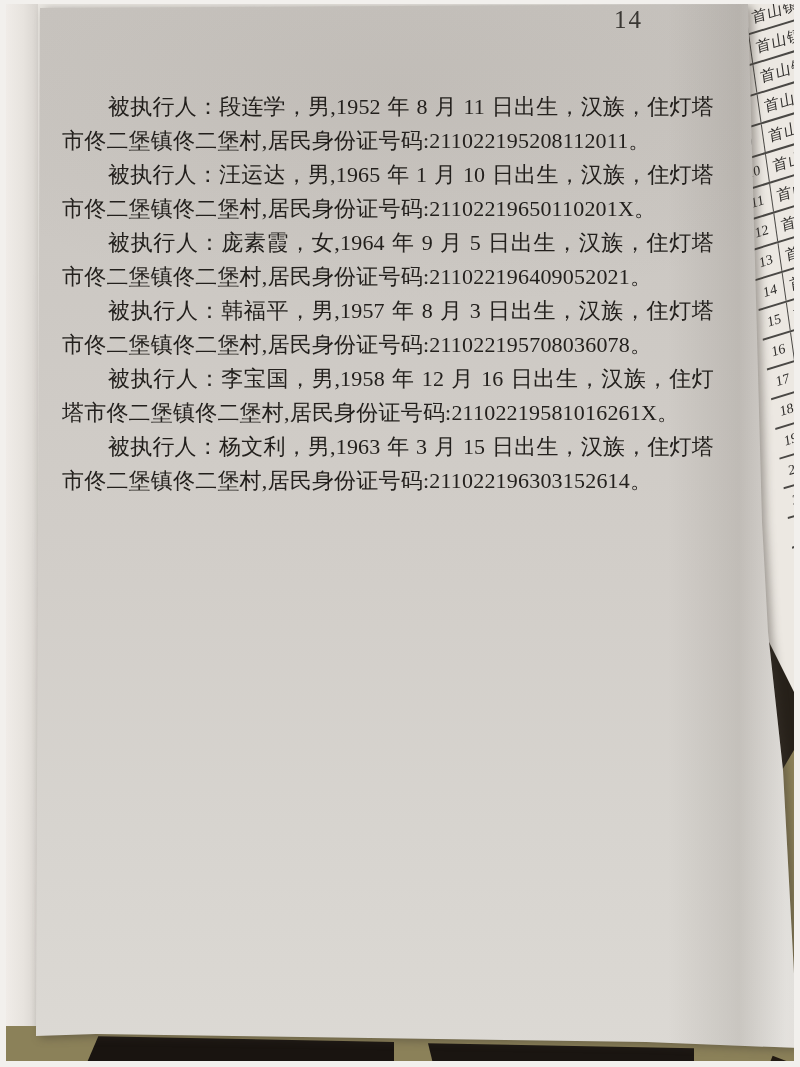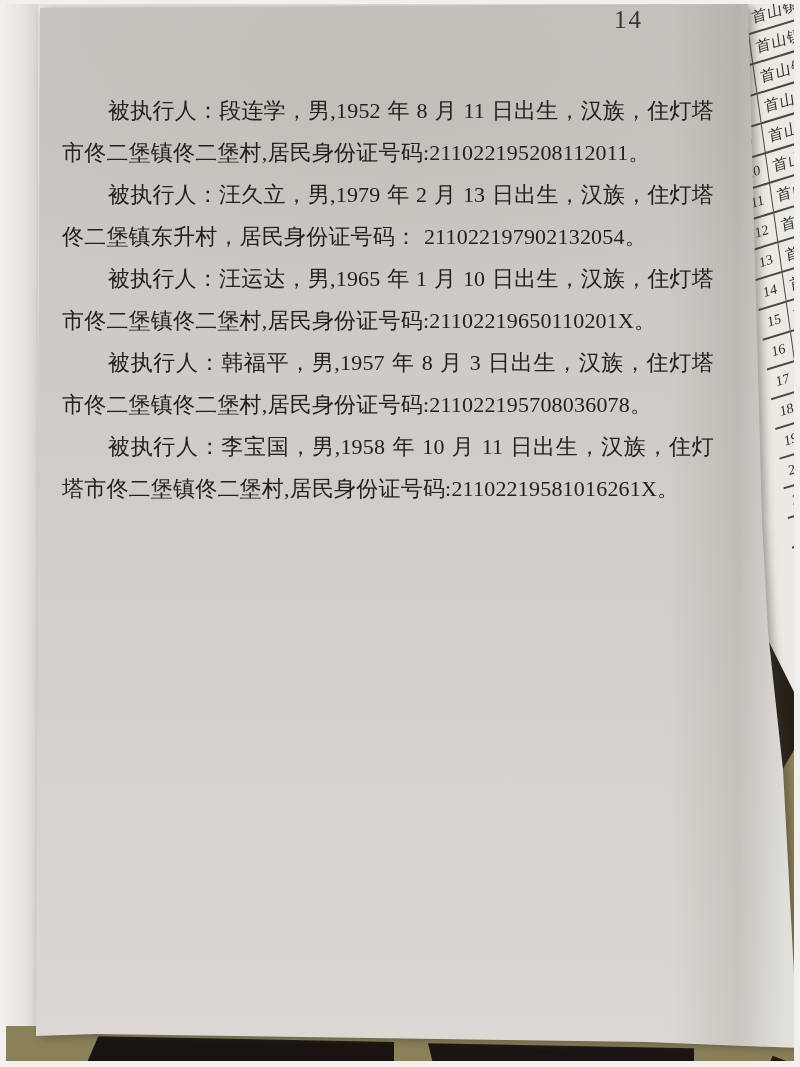--- a/index.html
+++ b/index.html
@@ -31,21 +31,21 @@
   
   .paper-wrap{position:absolute;inset:0;filter:drop-shadow(4px 2px 5px rgba(60,54,46,.45));}
   .paper{position:absolute;inset:0;
       clip-path:polygon(34px 4px,742px 0px,756px 518px,762px 628px,777px 766px,792px 1044px,640px 1038px,90px 1030px,30px 1032px);
       background:
         linear-gradient(90deg,rgba(0,0,0,0) 84%,rgba(90,84,76,.14) 93%,rgba(255,255,255,.22) 99%),
         radial-gradient(90% 30% at 50% 8%,rgba(120,112,104,.10),rgba(0,0,0,0) 70%),
         linear-gradient(180deg,#c8c4bf 0%,#cdc9c4 28%,#d2cec9 55%,#d7d4cf 78%,#dcd9d4 100%);}
   .pagenum{position:absolute;left:608px;top:2px;font-size:25px;color:#3a3733;letter-spacing:2px;}
   .doc-text{position:absolute;left:56px;top:86px;width:652px;color:#23201d;}
-  .para{margin:0;font-size:22px;line-height:42px;text-align:justify;text-indent:46px;
+  .para{margin:0;font-size:22px;line-height:34px;text-align:justify;text-indent:46px;
       letter-spacing:0.2px;word-spacing:1px;}
 </style>
 </head>
 <body>
 
 <div class="stage">
   <div class="scene">
 
     <div class="left-paper-strip"></div>
 
@@ -126,22 +126,23 @@
             <span class="num">22</span>
           </div>
         </div>
     </div>
 
     <div class="paper-wrap">
       <div class="paper">
         <div class="pagenum">14</div>
         <div class="doc-text">
             <p class="para">被执行人：段连学，男,1952 年 8 月 11 日出生，汉族，住灯塔市佟二堡镇佟二堡村,居民身份证号码:211022195208112011。</p>
-            <p class="para">被执行人：汪久立，男,1979 年 2 月 13 日出生，汉族，住灯塔佟二堡镇东升村，居民身份证号码： 211022197902132054。</p>
             <p class="para">被执行人：汪运达，男,1965 年 1 月 10 日出生，汉族，住灯塔市佟二堡镇佟二堡村,居民身份证号码:21102219650110201X。</p>
+            <p class="para">被执行人：庞素霞，女,1964 年 9 月 5 日出生，汉族，住灯塔市佟二堡镇佟二堡村,居民身份证号码:211022196409052021。</p>
             <p class="para">被执行人：韩福平，男,1957 年 8 月 3 日出生，汉族，住灯塔市佟二堡镇佟二堡村,居民身份证号码:211022195708036078。</p>
-            <p class="para">被执行人：李宝国，男,1958 年 10 月 11 日出生，汉族，住灯塔市佟二堡镇佟二堡村,居民身份证号码:21102219581016261X。</p>
+            <p class="para">被执行人：李宝国，男,1958 年 12 月 16 日出生，汉族，住灯塔市佟二堡镇佟二堡村,居民身份证号码:21102219581016261X。</p>
+            <p class="para">被执行人：杨文利，男,1963 年 3 月 15 日出生，汉族，住灯塔市佟二堡镇佟二堡村,居民身份证号码:211022196303152614。</p>
           </div>
       </div>
     </div>
 
   </div>
 </div>
 
 </body></html>

